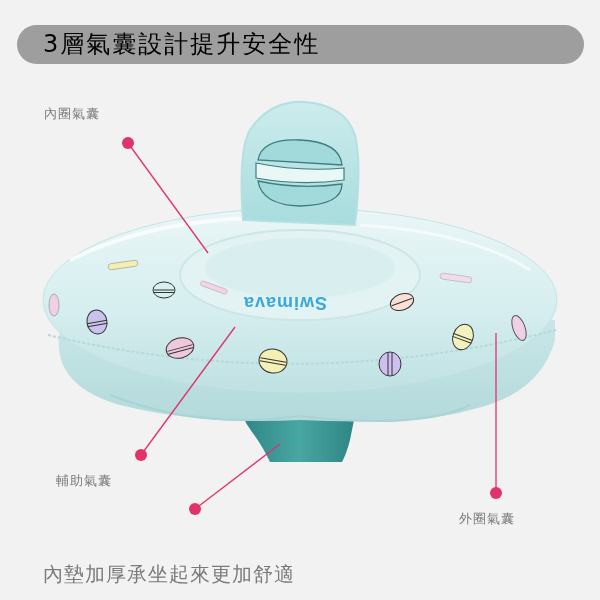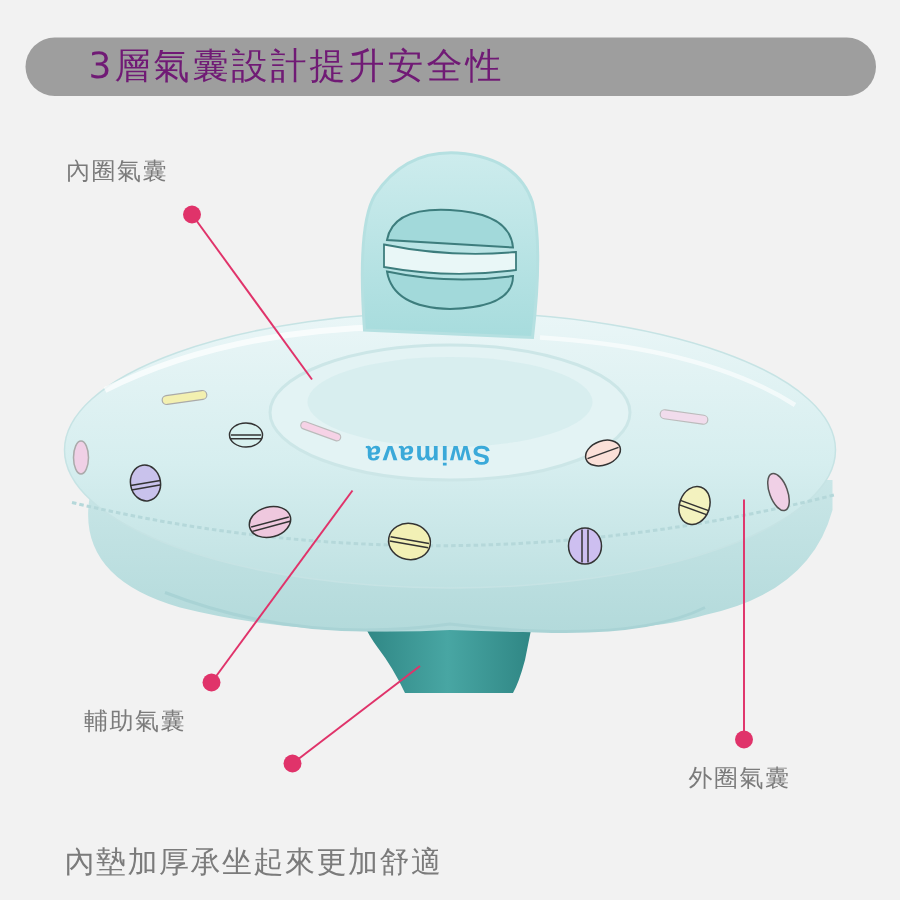--- a/index.html
+++ b/index.html
@@ -1,22 +1,22 @@
 <!DOCTYPE html>
 <html><head>
 <meta charset="utf-8">
 <style>
   html, body { margin:0; padding:0; }
   body { width:600px; height:600px; background:#f2f2f2; position:relative; overflow:hidden;
          font-family:"DejaVu Sans","Liberation Sans",sans-serif; }
   .banner { position:absolute; left:17px; top:25px; width:567px; height:39px;
             background:#9e9e9e; border-radius:20px; }
   .banner-text { position:absolute; left:26px; top:4px; font-size:24px; line-height:31px;
-                 color:#701a75; letter-spacing:2px; white-space:nowrap;margin-left:16px; }
-  .label { position:absolute; color:#7b7b7b; font-size:16px; letter-spacing:1px; white-space:nowrap; line-height:24px; }
+                 color:#000000; letter-spacing:2px; white-space:nowrap; }
+  .label { position:absolute; color:#7b7b7b; font-size:13px; letter-spacing:1px; white-space:nowrap; line-height:24px; }
   svg.art { position:absolute; left:0; top:0; }
 </style>
 </head>
 <body>
 
 <div class="banner">
   <span class="banner-text">3層氣囊設計提升安全性</span>
 </div>
 
 <svg class="art" width="600" height="600" viewBox="0 0 600 600">
@@ -132,15 +132,15 @@
     <line x1="195" y1="509" x2="280" y2="444" stroke="#e0336a" stroke-width="1.3"></line>
     <circle cx="195" cy="509" r="6" fill="#e0336a"></circle>
   </g>
   <g>
     <line x1="496" y1="333" x2="496" y2="493" stroke="#e0336a" stroke-width="1.3"></line>
     <circle cx="496" cy="493" r="6" fill="#e0336a"></circle>
   </g>
 </svg>
 
 <div class="label" style="left:44px; top:102px;">內圈氣囊</div>
-<div class="label" style="left:56px; top:469px;">輔助氣囊</div>
+<div class="label" style="left:56px; top:469px;font-family:Liberation Serif, serif;">輔助氣囊</div>
 <div class="label" style="left:43px; top:562px; font-size:20px;">內墊加厚承坐起來更加舒適</div>
 <div class="label" style="left:459px; top:507px;">外圈氣囊</div>
 
 </body></html>

